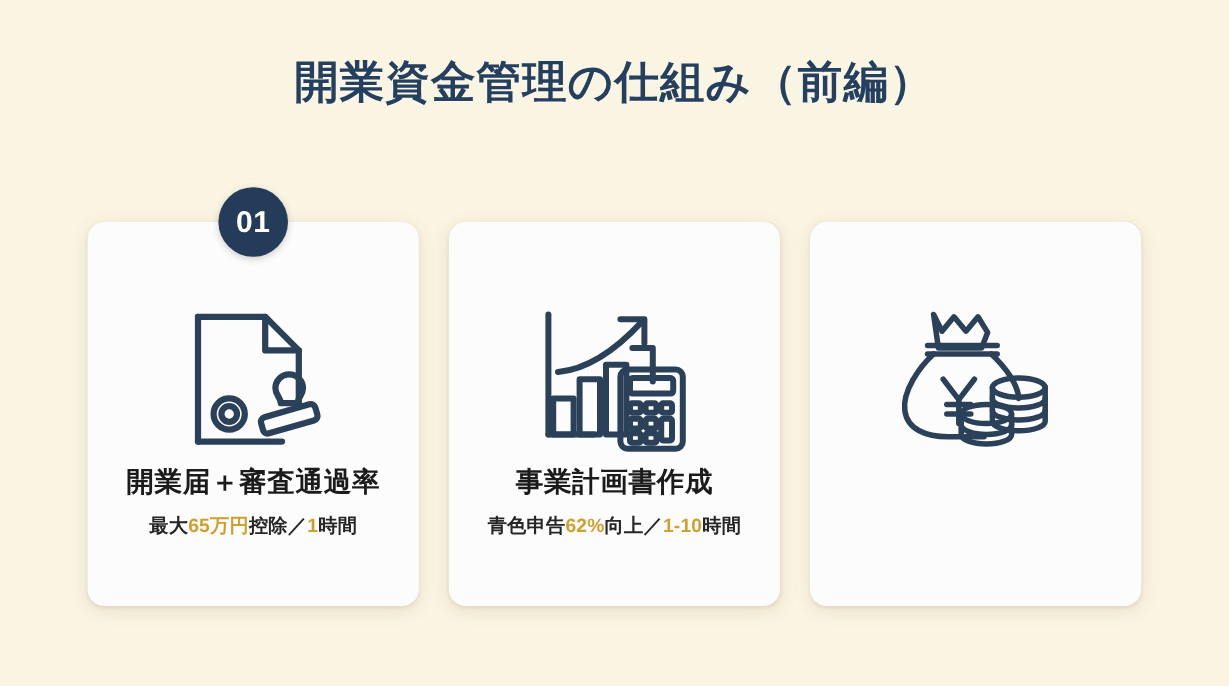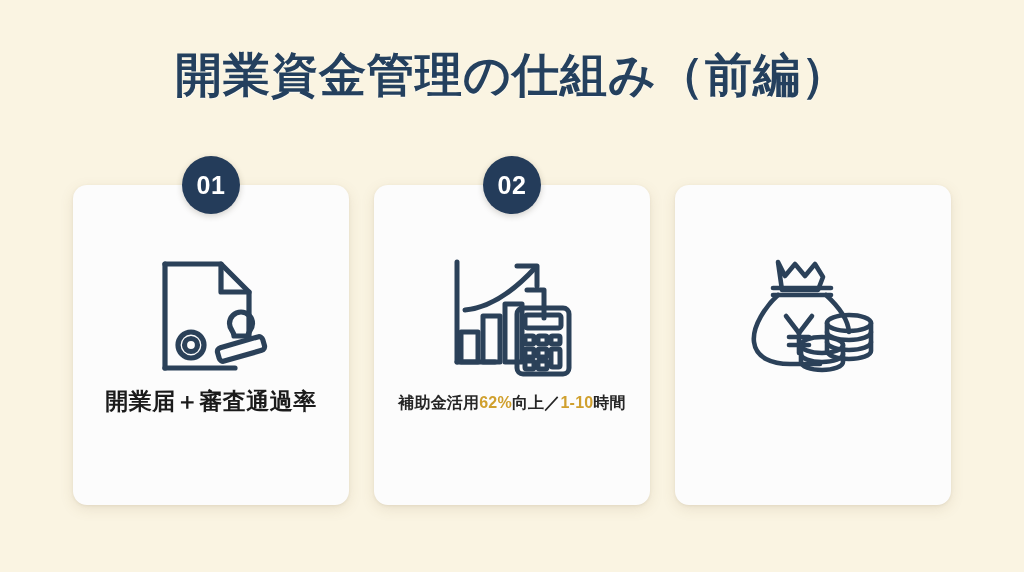--- a/index.html
+++ b/index.html
@@ -13,21 +13,21 @@
     font-family:"Liberation Sans", "DejaVu Sans", sans-serif;
     overflow:hidden;
     position:relative;
   }
 
   
   .page-title {
     position:absolute;
     top:44px; left:0; right:0;
     text-align:center;
-    font-size:47px;
+    font-size:37px;
     font-weight:bold;
     color:#24405e;
     letter-spacing:1px;
     text-shadow:0 1px 1px rgba(255,255,255,.6);
   }
 
   
   .cards {
     position:absolute;
     top:185px;
@@ -122,24 +122,26 @@
         <circle cx="40" cy="95" r="6.5"></circle>
 
         <path d="M90 62 a11.5 11.5 0 0 1 11.5 11.5 c0 6-4.5 7.5-4.5 12.5 h-14 c0-5-4.5-6.5-4.5-12.5 A11.5 11.5 0 0 1 90 62 z"></path>
 
         <path d="M70.5 92 h39 a4 4 0 0 1 4 4 v6 a4 4 0 0 1 -4 4 h-39 a4 4 0 0 1 -4 -4 v-6 a4 4 0 0 1 4 -4 z" transform="rotate(-16 90 99)"></path>
       </svg>
     </div>
 
     <div class="card-title">開業届＋審査通過率</div>
 
+    <div class="card-sub">
+      <span>最大</span><span class="hl">65万円</span><span>控除／</span><span class="hl">1</span><span>時間</span>
+    </div>
   </div>
 
   <div class="card">
-    <div class="badge">02</div>
 
     <div class="icon-wrap">
       <svg width="130" height="130" viewBox="0 0 130 130" fill="none" stroke="#2b4159" stroke-width="5" stroke-linecap="round" stroke-linejoin="round">
 
         <path d="M10 12 v100"></path>
         <path d="M10 112 h38"></path>
 
         <rect x="14" y="82" width="17" height="30"></rect>
         <rect x="36" y="66" width="17" height="46"></rect>
         <rect x="58" y="54" width="17" height="58"></rect>
@@ -157,23 +159,24 @@
 
         <rect x="78" y="99" width="9" height="8" rx="1.6"></rect>
         <rect x="91" y="99" width="9" height="8" rx="1.6"></rect>
         <rect x="104" y="99" width="9" height="18" rx="1.6"></rect>
 
         <rect x="78" y="111" width="9" height="8" rx="1.6"></rect>
         <rect x="91" y="111" width="9" height="8" rx="1.6"></rect>
       </svg>
     </div>
 
+    <div class="card-title">事業計画書作成</div>
 
     <div class="card-sub">
-      <span>補助金活用</span><span class="hl">62%</span><span>向上／</span><span class="hl">1-10</span><span>時間</span>
+      <span>青色申告</span><span class="hl">62%</span><span>向上／</span><span class="hl">1-10</span><span>時間</span>
     </div>
   </div>
 
   <div class="card">
 
     <div class="icon-wrap">
       <svg width="130" height="125" viewBox="0 0 130 125" fill="none" stroke="#2b4159" stroke-width="4.6" stroke-linecap="round" stroke-linejoin="round">
 
         <path d="M30 10 l7 14 l10 -12 l10 12 l10 -12 l8 13 l-5 13 h-36 z"></path>
         <path d="M25 36 h58" stroke-width="4.6"></path>

